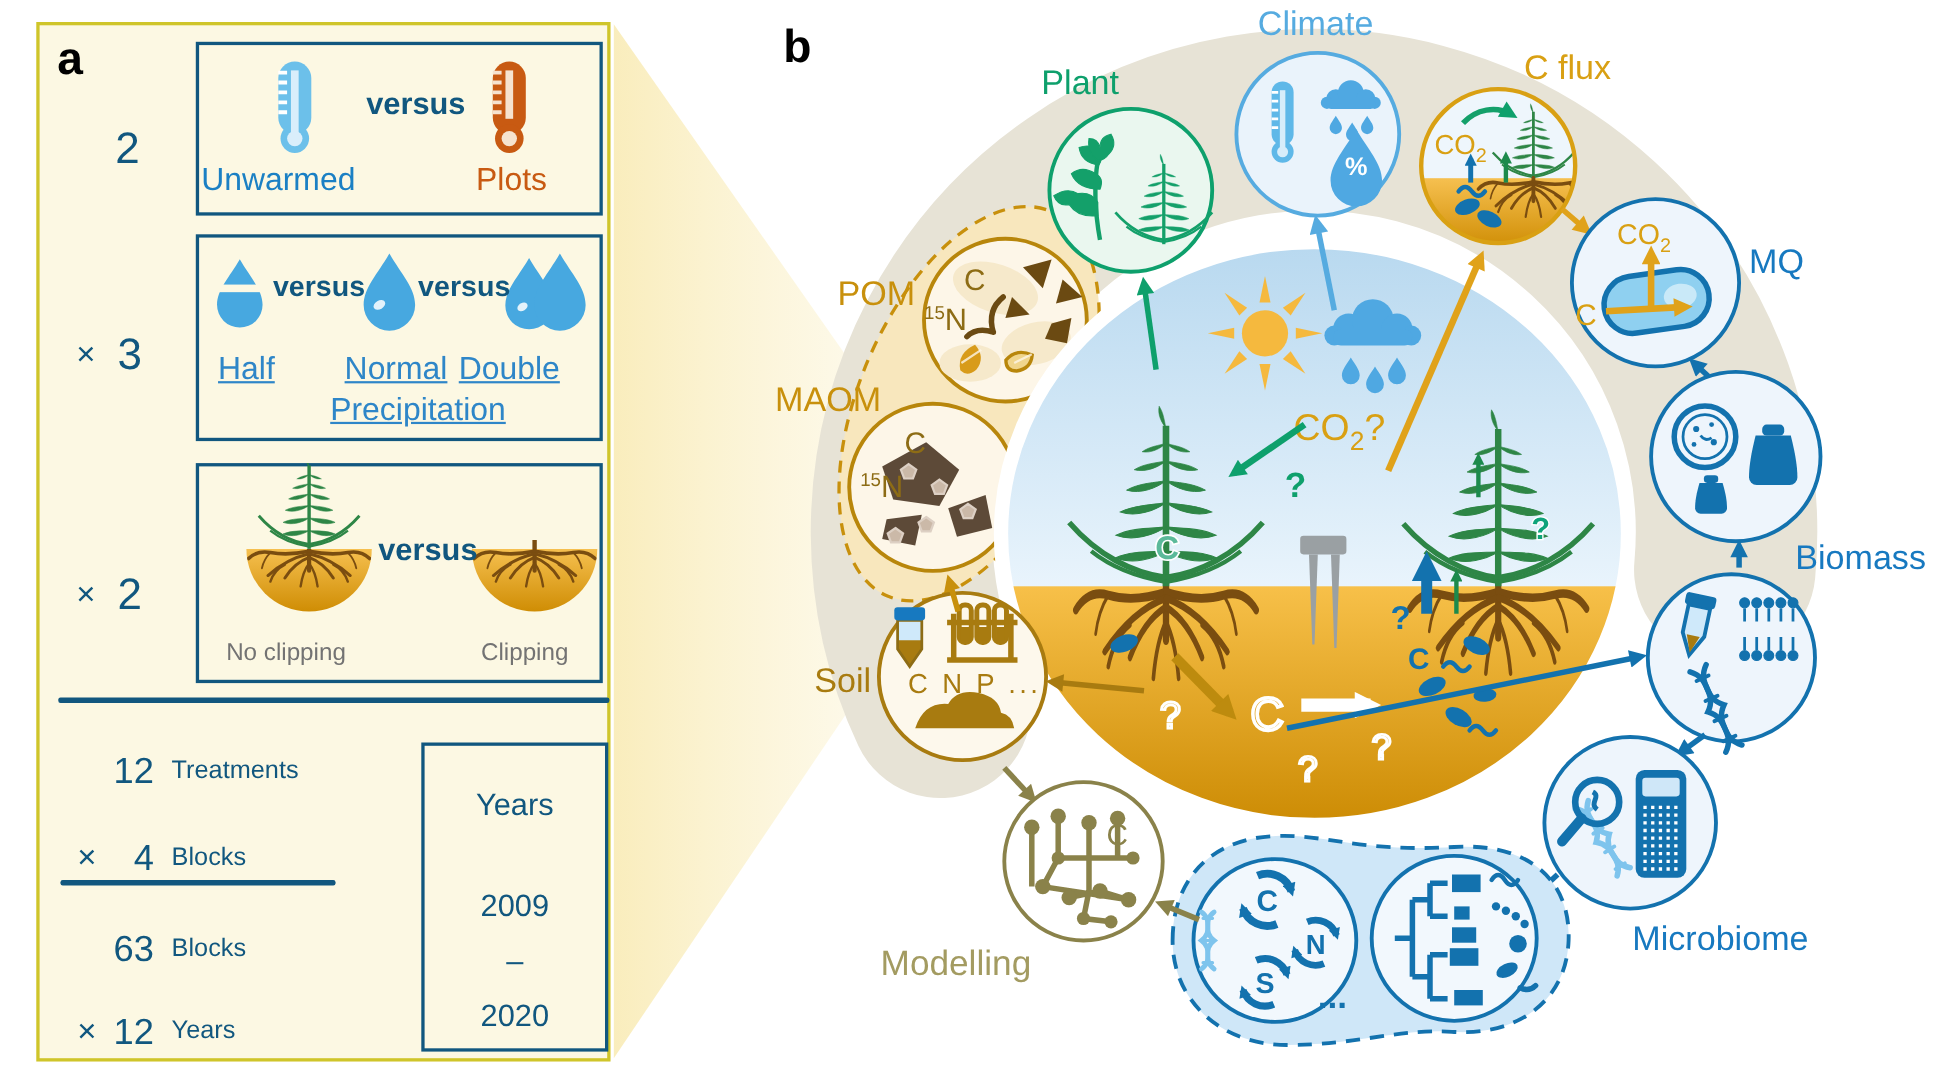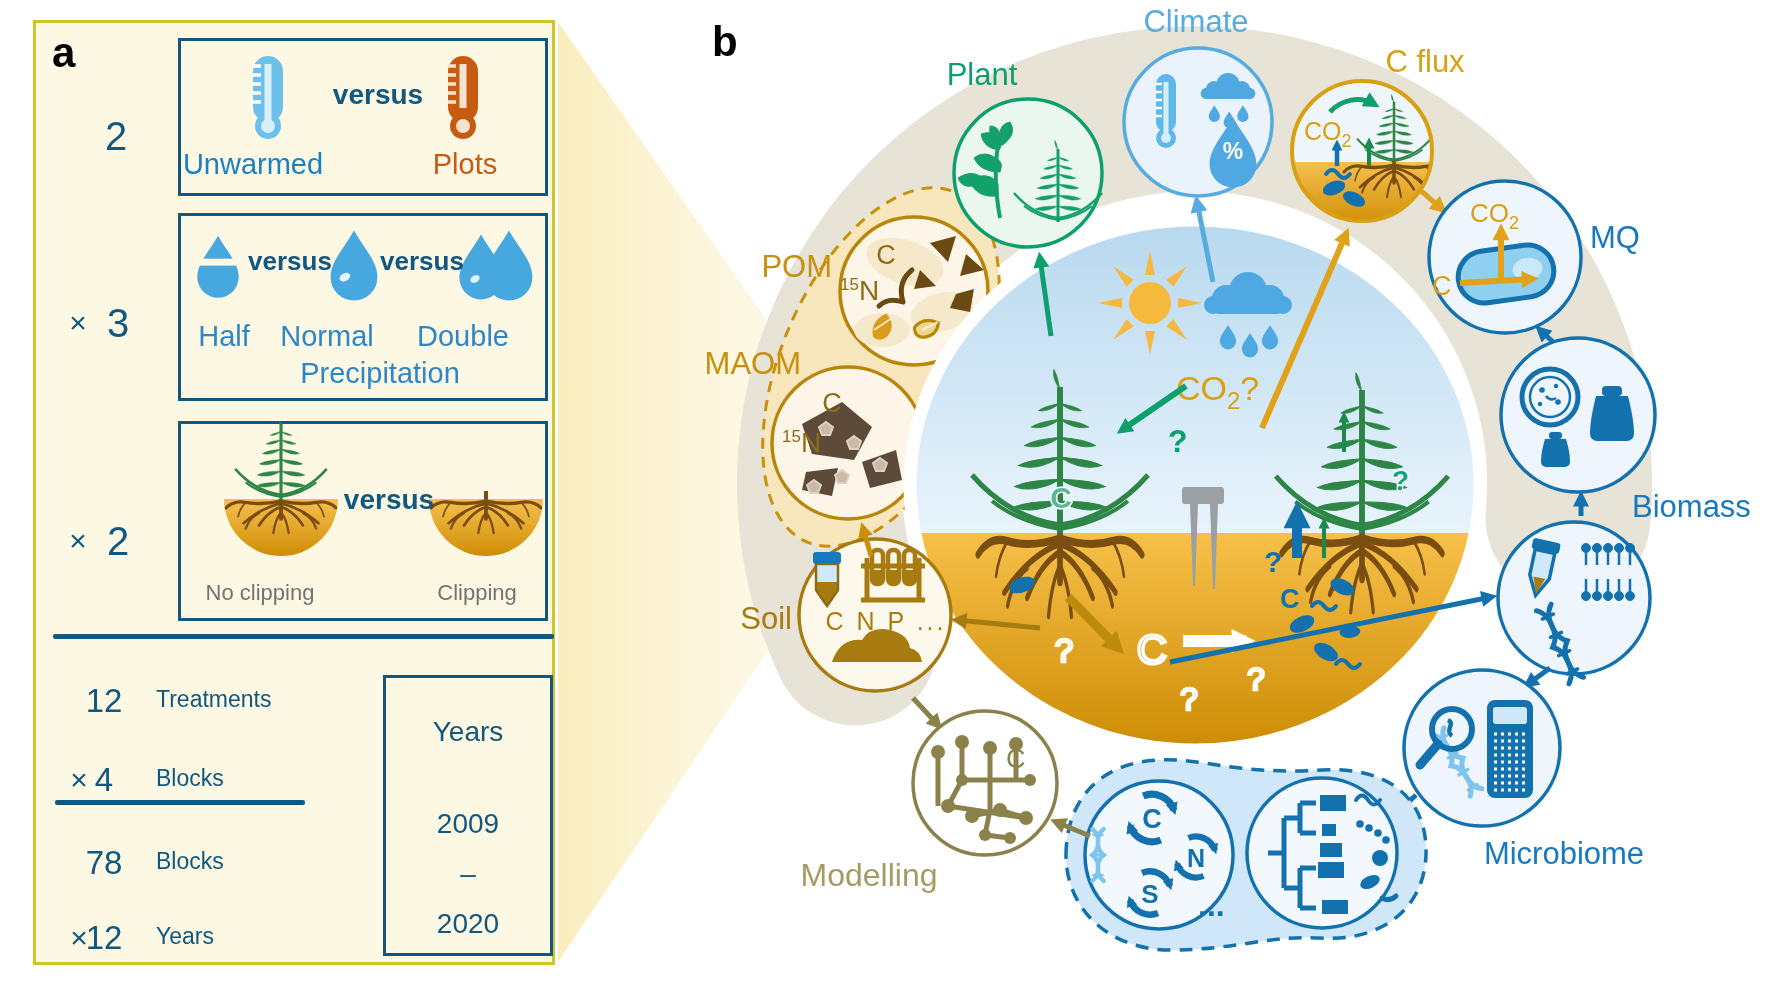--- a/index.html
+++ b/index.html
@@ -9,23 +9,23 @@
            border:3px solid #cfc52a;box-sizing:border-box;}
   .abs{position:absolute;}
   .ctr{transform:translate(-50%,-50%);white-space:nowrap;}
   .panel-label{font-size:42px;font-weight:bold;color:#000;}
   .bluebox{position:absolute;border:3px solid #11577f;box-sizing:border-box;}
   .factor{font-size:40px;color:#11577f;}
   .times{font-size:30px;color:#11577f;}
   .versus{font-size:28px;color:#11577f;font-weight:bold;}
   .unwarmed{font-size:29px;color:#1b80c4;}
   .warmed{font-size:29px;color:#c85a12;}
-  .precip{font-size:29px;color:#2e86c8;}
+  .precip{font-size:29px;color:#2e86c8;text-decoration:underline;}
   .greenlab{font-size:22px;color:#737373;}
-  .total-val{font-size:33px;color:#11577f;text-align:center;width:72px;}
+  .total-val{font-size:33px;color:#11577f;text-align:right;width:72px;}
   .total-lab{font-size:23px;color:#11577f;}
   .hline{position:absolute;background:#11577f;height:5px;border-radius:2px;}
   .yearsbox{position:absolute;left:347px;top:652px;width:170px;height:281px;border:3px solid #11577f;box-sizing:border-box;}
   .yearstxt{font-size:28px;color:#11577f;width:100%;text-align:center;position:absolute;}
   svg text{font-family:"Liberation Sans",sans-serif;}
 </style>
 </head>
 <body>
 
 <div class="canvas">
@@ -557,21 +557,21 @@
     </g>
     <g transform="translate(317,44)">
       <path d="M0,-11 C4,-4 9,1 9,7 A9,9 0 1 1 -9,7 C-9,1 -4,-4 0,-11 Z" fill="#47a8e0" transform="translate(-14,4) scale(2.4)"></path>
       <path d="M0,-11 C4,-4 9,1 9,7 A9,9 0 1 1 -9,7 C-9,1 -4,-4 0,-11 Z" fill="#47a8e0" transform="translate(14,2) scale(2.6)"></path>
       <ellipse cx="-20" cy="22" rx="5" ry="3.5" fill="#fff" opacity="0.85" transform="rotate(-30 -20 22)"></ellipse>
     </g>
   </svg>
   <div class="abs versus ctr" style="left:254px;top:238px;font-size:26px">versus</div>
   <div class="abs versus ctr" style="left:386px;top:238px;font-size:26px">versus</div>
   <div class="abs precip ctr" style="left:188px;top:313px">Half</div>
-  <div class="abs precip ctr" style="left:291px;top:313px">Normal</div>
+  <div class="abs precip ctr" style="left:324px;top:313px">Normal</div>
   <div class="abs precip ctr" style="left:427px;top:313px">Double</div>
   <div class="abs precip ctr" style="left:344px;top:350px">Precipitation</div>
 
   <div class="abs times ctr" style="left:42px;top:518px">×</div>
   <div class="abs factor ctr" style="left:82px;top:518px">2</div>
   <div class="bluebox" style="left:142px;top:398px;width:370px;height:200px"></div>
   <svg class="abs" style="left:142px;top:398px" width="370" height="200" viewBox="0 0 370 200">
     <defs>
       <linearGradient id="mGoldA" x1="0" y1="0" x2="0" y2="1">
         <stop offset="0" stop-color="#f6c050"></stop>
@@ -613,21 +613,21 @@
 
   <div class="abs total-val ctr" style="left:68px;top:678px">12</div>
   <div class="abs total-lab" style="left:120px;top:663px">Treatments</div>
 
   <div class="abs times ctr" style="left:43px;top:757px">×</div>
   <div class="abs total-val ctr" style="left:68px;top:757px">4</div>
   <div class="abs total-lab" style="left:120px;top:742px">Blocks</div>
 
   <div class="hline" style="left:19px;top:777px;width:250px"></div>
 
-  <div class="abs total-val ctr" style="left:68px;top:840px">78</div>
+  <div class="abs total-val ctr" style="left:68px;top:840px">63</div>
   <div class="abs total-lab" style="left:120px;top:825px">Blocks</div>
 
   <div class="abs times ctr" style="left:43px;top:915px">×</div>
   <div class="abs total-val ctr" style="left:68px;top:915px">12</div>
   <div class="abs total-lab" style="left:120px;top:900px">Years</div>
 
   <div class="yearsbox">
     <div class="yearstxt" style="top:38px">Years</div>
     <div class="yearstxt" style="top:130px">2009</div>
     <div class="yearstxt" style="top:180px">–</div>

